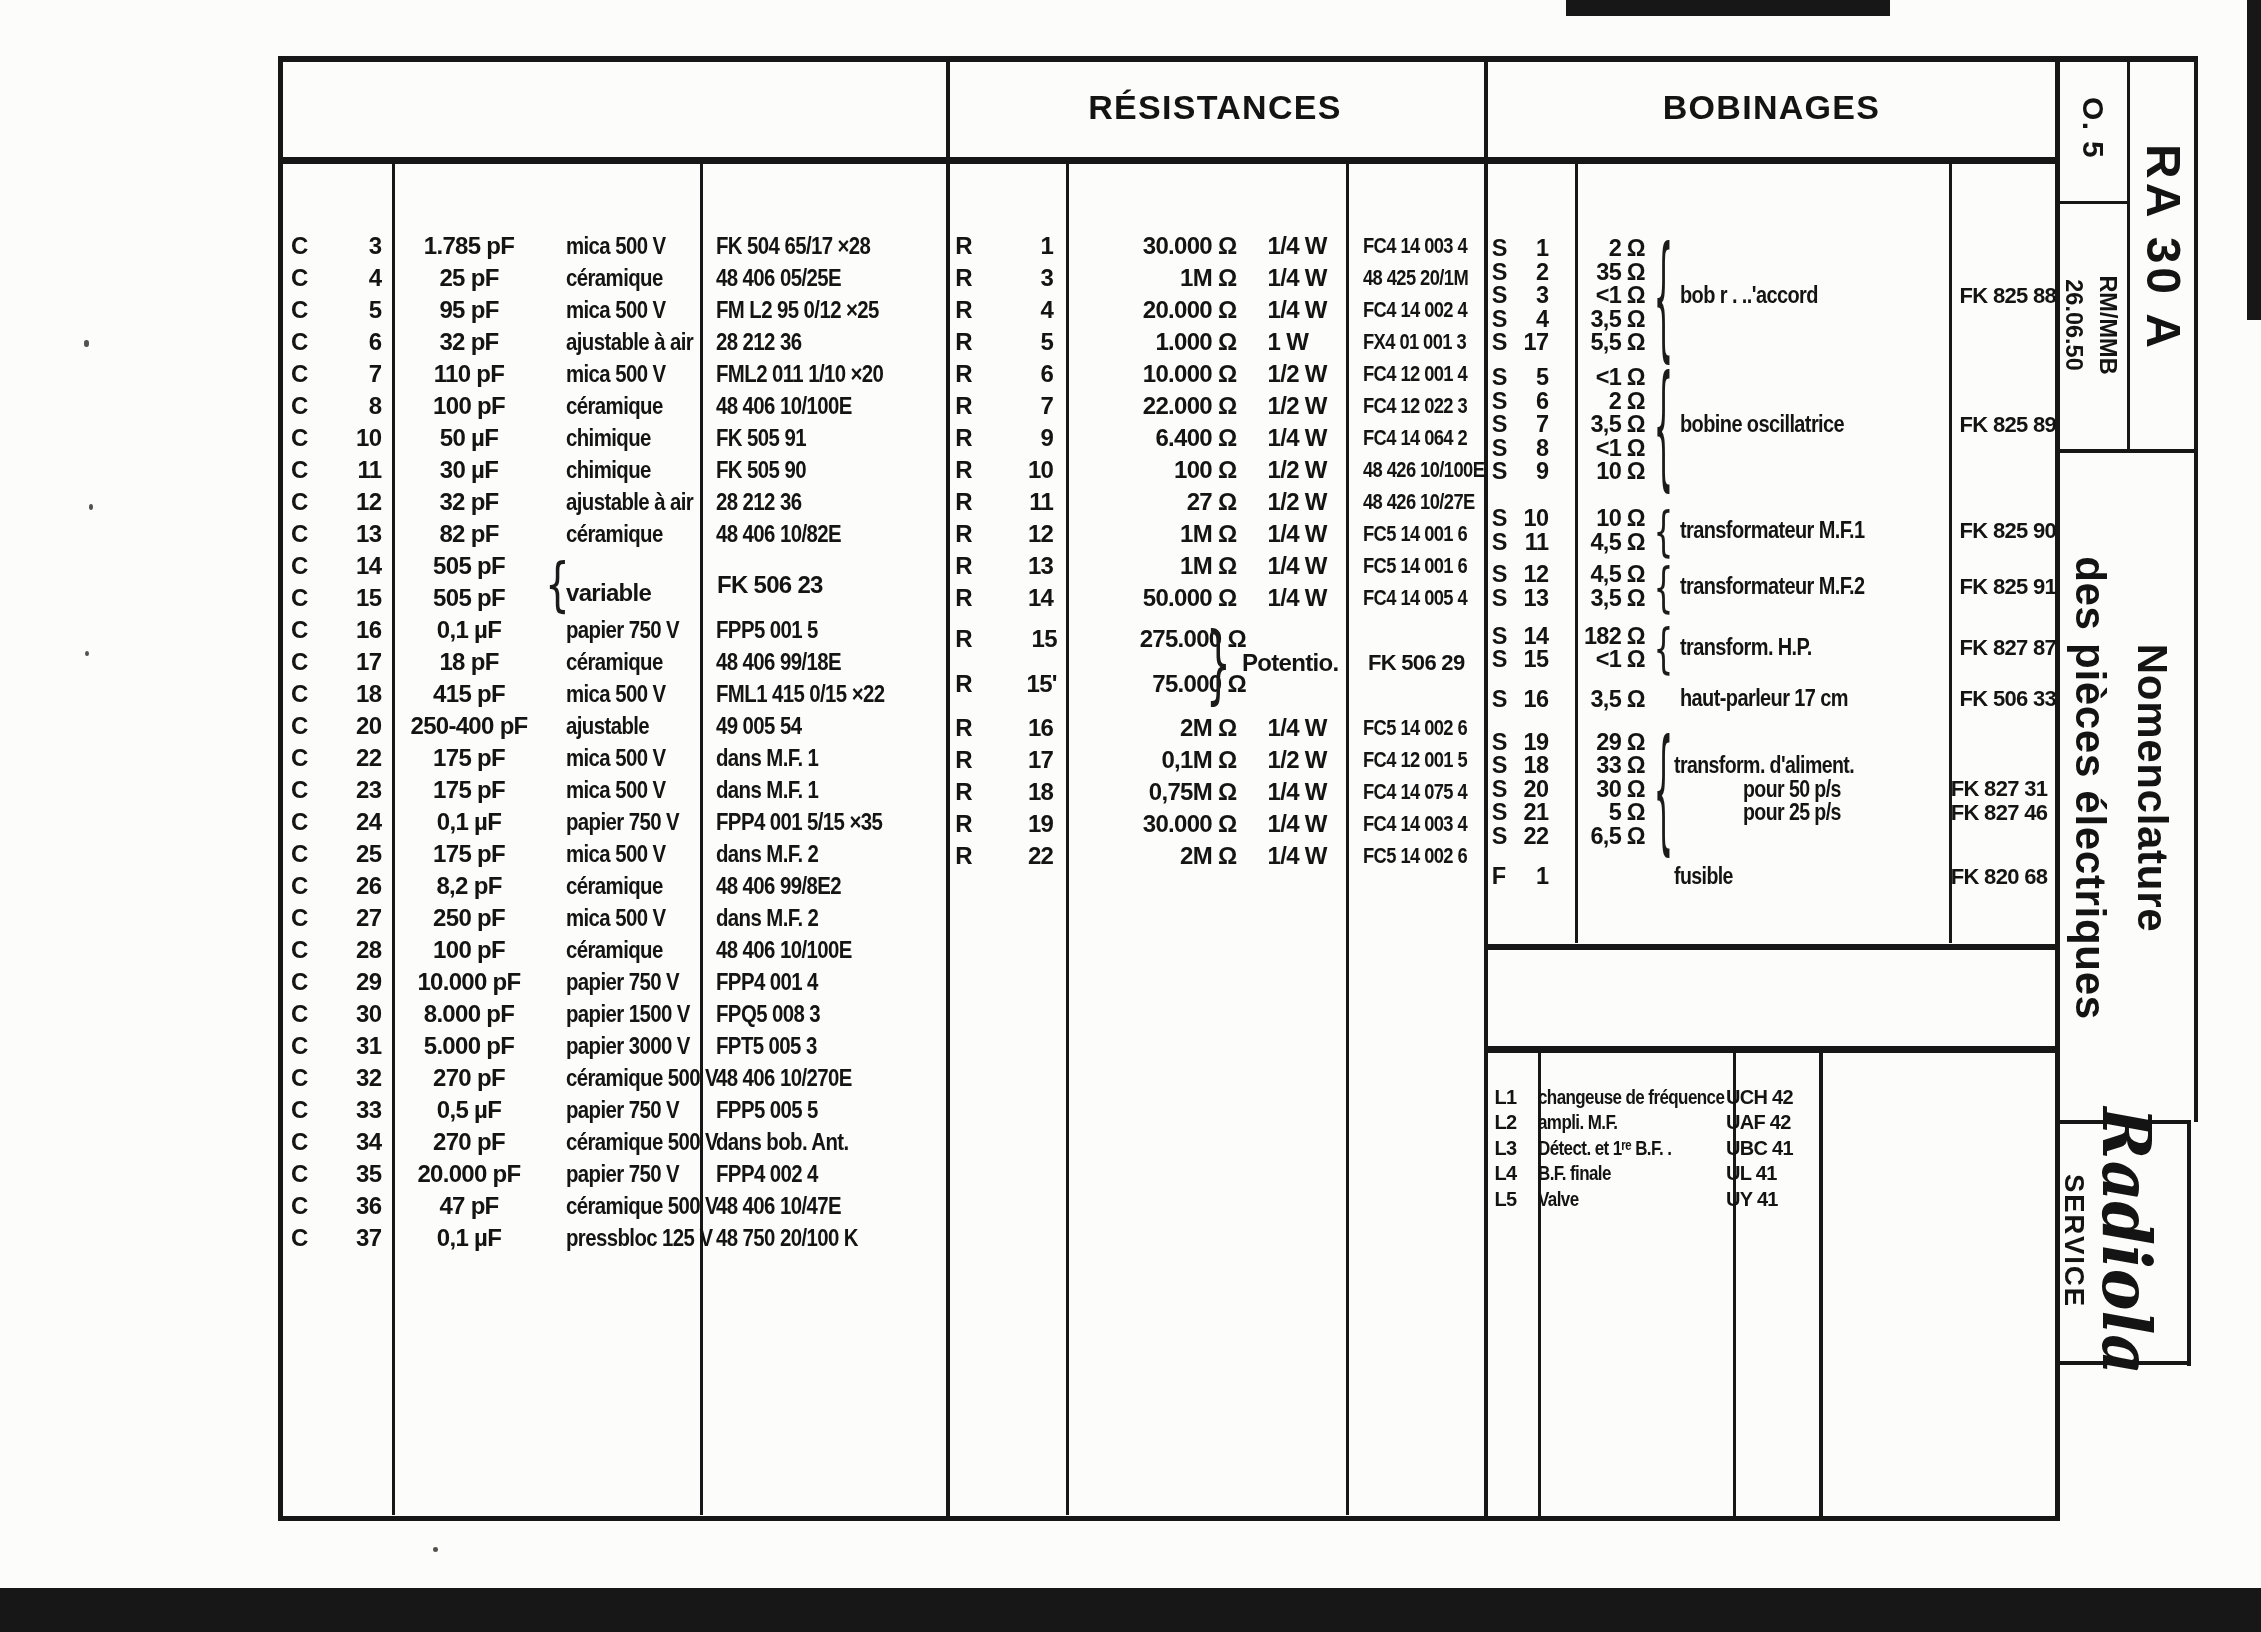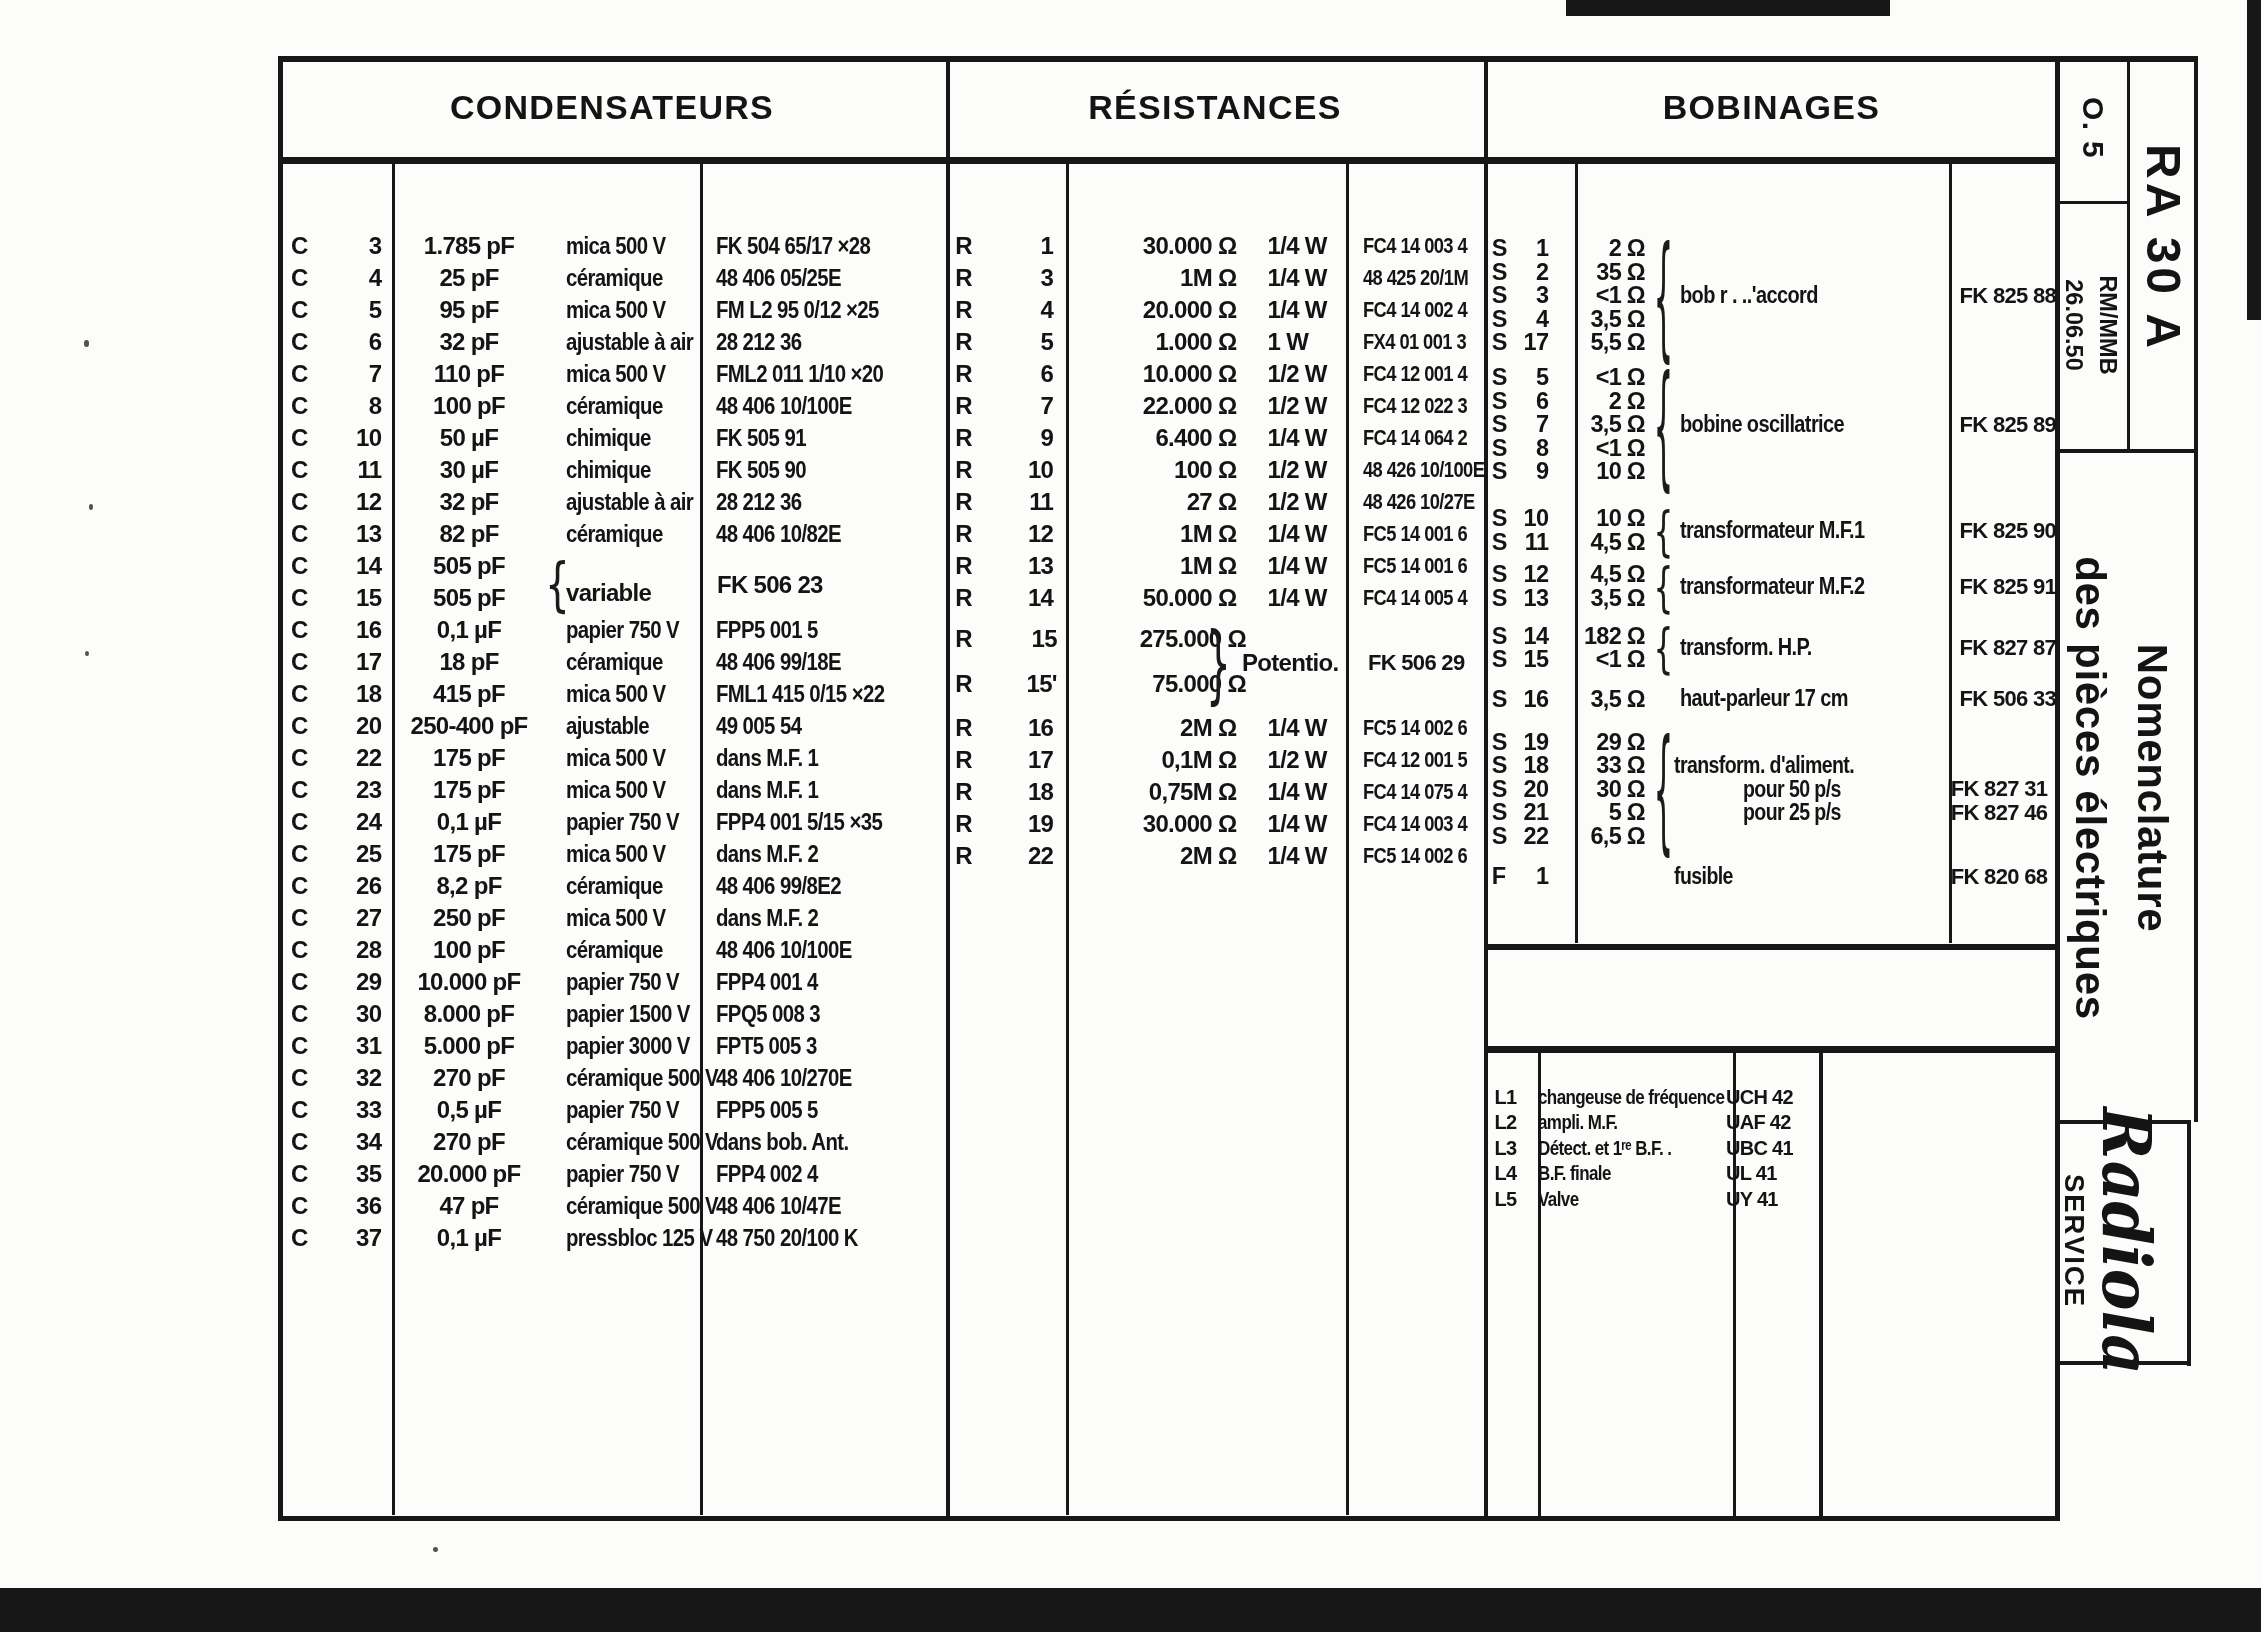--- a/index.html
+++ b/index.html
@@ -70,21 +70,20 @@
 
   <div class="ln" style="left:1575px;top:163px;width:3.3px;height:780px;"></div>
   <div class="ln" style="left:1949px;top:163px;width:3.3px;height:780px;"></div>
   <div class="ln" style="left:1484px;top:944px;width:575px;height:5.9px;"></div>
 
   <div class="ln" style="left:1484px;top:1046px;width:575px;height:6.5px;"></div>
   <div class="ln" style="left:1538px;top:1053px;width:3.3px;height:463px;"></div>
   <div class="ln" style="left:1733px;top:1053px;width:3.3px;height:463px;"></div>
   <div class="ln" style="left:1819px;top:1053px;width:3.9px;height:463px;"></div>
 
-  <div class="sec-title" style="left:278px;top:90px;width:668px;">CONDENSATEURS</div>
   <div class="sec-title" style="left:946px;top:90px;width:538px;">RÉSISTANCES</div>
   <div class="sec-title" style="left:1484px;top:90px;width:575px;">BOBINAGES</div>
 
   <div id="cond-rows" style="position:absolute;left:278px;top:230px;width:668px;">
       <div class="crow">
         <span class="c-ref cell rtxt">
           <span>C</span>
           <span class="n">3</span>
         </span>
         <span class="c-val cell rtxt">1.785 pF</span>

